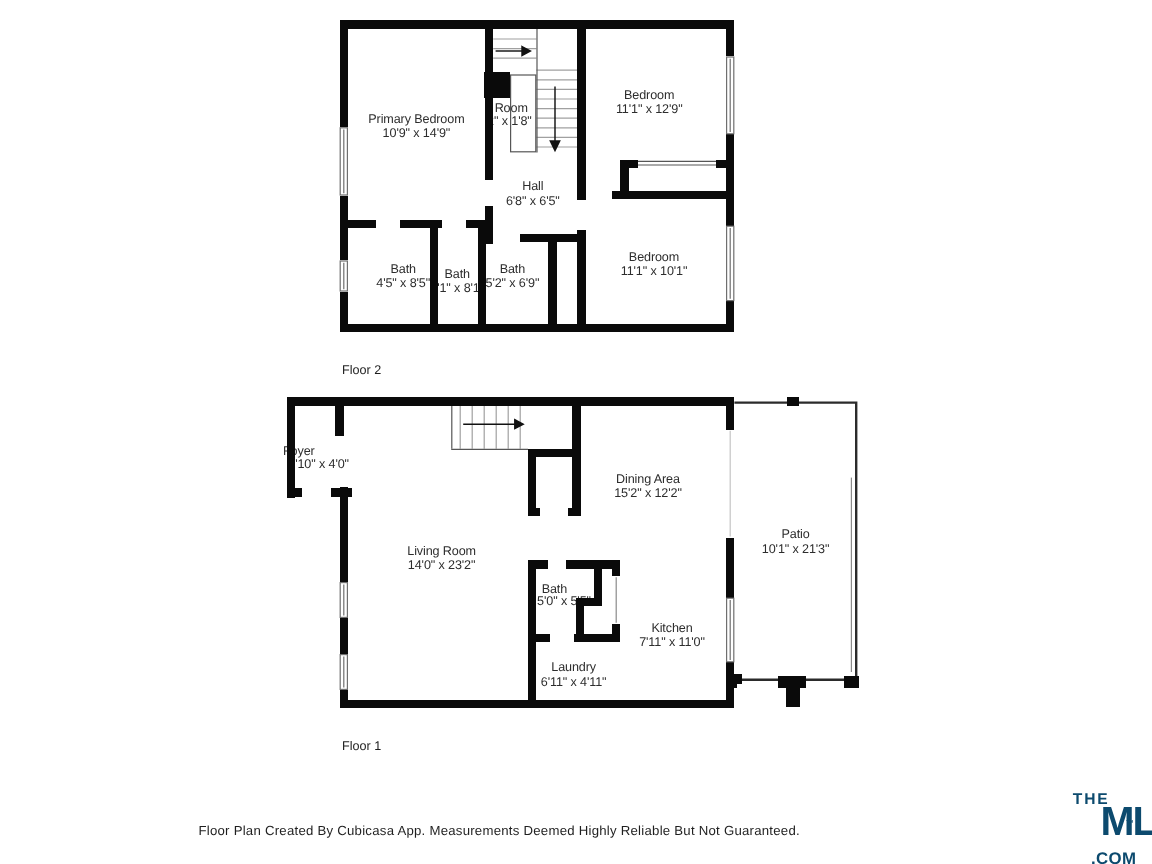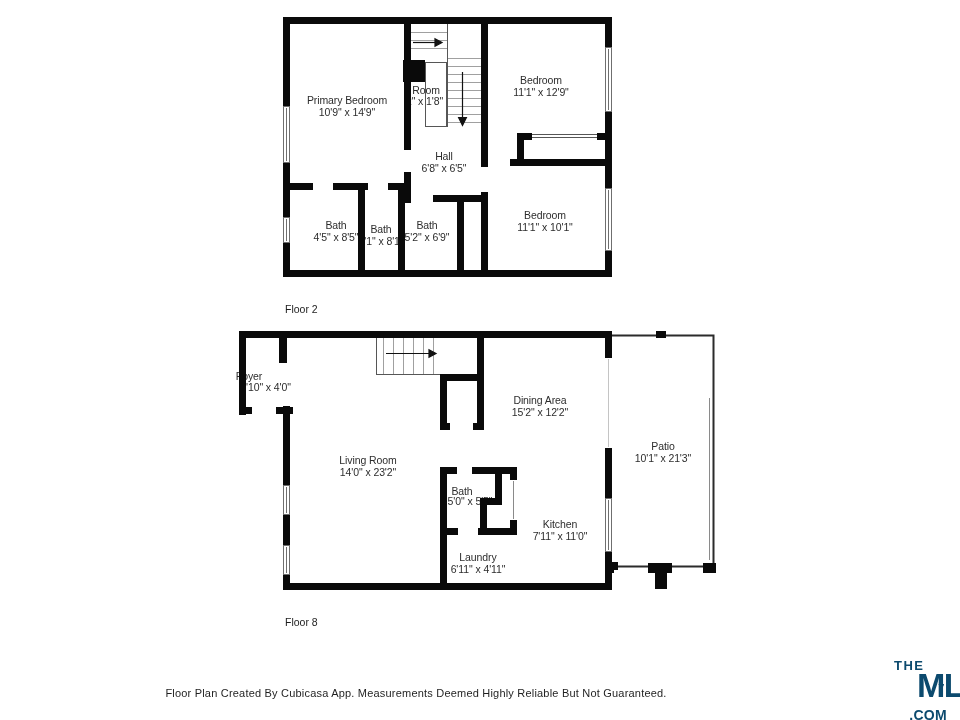--- a/index.html
+++ b/index.html
@@ -233,21 +233,21 @@
     <line x1="608.5" y1="49" x2="608.5" y2="110"></line>
     <line x1="608.5" y1="190" x2="608.5" y2="249"></line>
     <line x1="286.5" y1="219" x2="286.5" y2="241"></line>
     <line x1="286.5" y1="487" x2="286.5" y2="513"></line>
     <line x1="286.5" y1="547" x2="286.5" y2="573"></line>
     <line x1="608.5" y1="500" x2="608.5" y2="550"></line>
   </g>
 </svg>
 
 <div class="floor-caption" style="left:285px;top:303px">Floor 2</div>
-<div class="floor-caption" style="left:285px;top:616px">Floor 8</div>
+<div class="floor-caption" style="left:285px;top:616px">Floor 1</div>
 
 <div class="disclaimer">Floor Plan Created By Cubicasa App. Measurements Deemed Highly Reliable But Not Guaranteed.</div>
 
 <div class="logo">
   <div class="logo-the">THE</div>
   <div class="logo-mls"><span>MLS</span><span class="logo-tm">™</span></div>
   <div class="logo-com">.COM</div>
 </div>
 
 </body></html>

